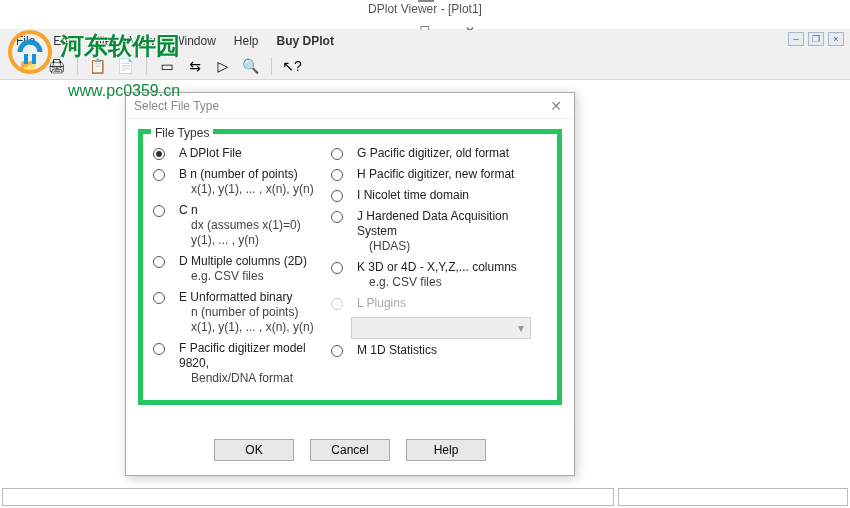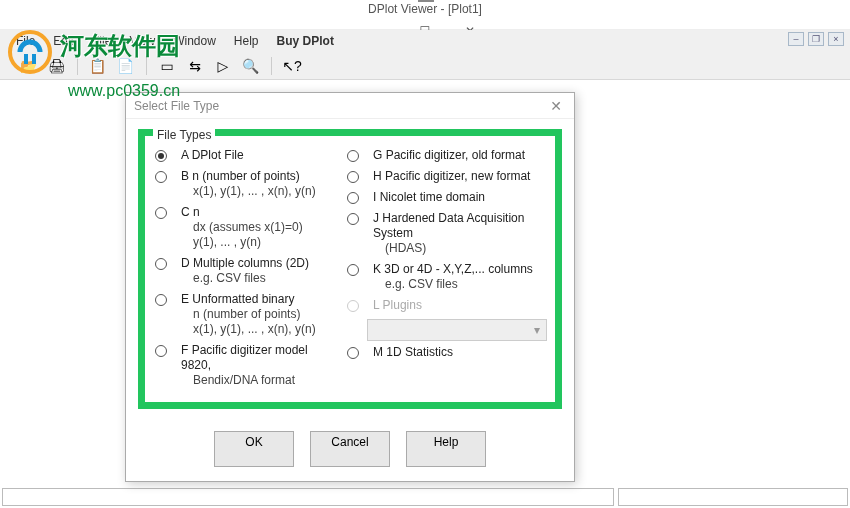--- a/index.html
+++ b/index.html
@@ -134,23 +134,23 @@
       color: #888;
       border-bottom: 1px solid #eee;
     }
     .dlg-close {
       margin-left: auto;
       font-size: 14px;
       color: #888;
       width: 20px; text-align: center;
     }
     .groupbox {
-      margin: 10px 12px 12px 12px;
-      border: 7px solid #22c55e;
-      padding: 12px 8px 8px 10px;
+      margin: 10px 12px 24px 12px;
+      border: 5px solid #22c55e;
+      padding: 12px 26px 8px 10px;
       position: relative;
     }
     .groupbox-label {
       position: absolute;
       top: -8px; left: 8px;
       background: #fff;
       padding: 0 4px;
       color: #333;
     }
     .columns { display: flex; gap: 10px; }
@@ -194,21 +194,21 @@
       right: 6px; top: 3px;
       color: #999;
     }
     .dlg-buttons {
       display: flex;
       justify-content: center;
       gap: 16px;
       padding: 10px 0 14px 0;
     }
     .btn {
-      width: 80px; height: 36px;
+      width: 80px; height: 22px;
       background: #e8e8e8;
       border: 1px solid #aaa;
       font-size: 12px;
       text-align: center;
       line-height: 20px;
     }
   </style>
 </head>
 <body>
 

